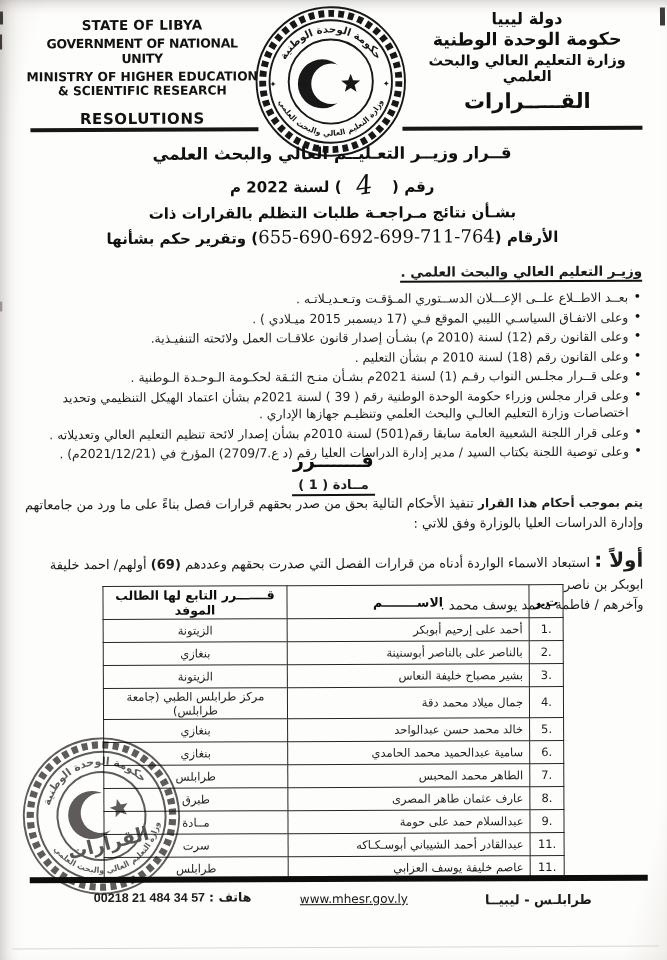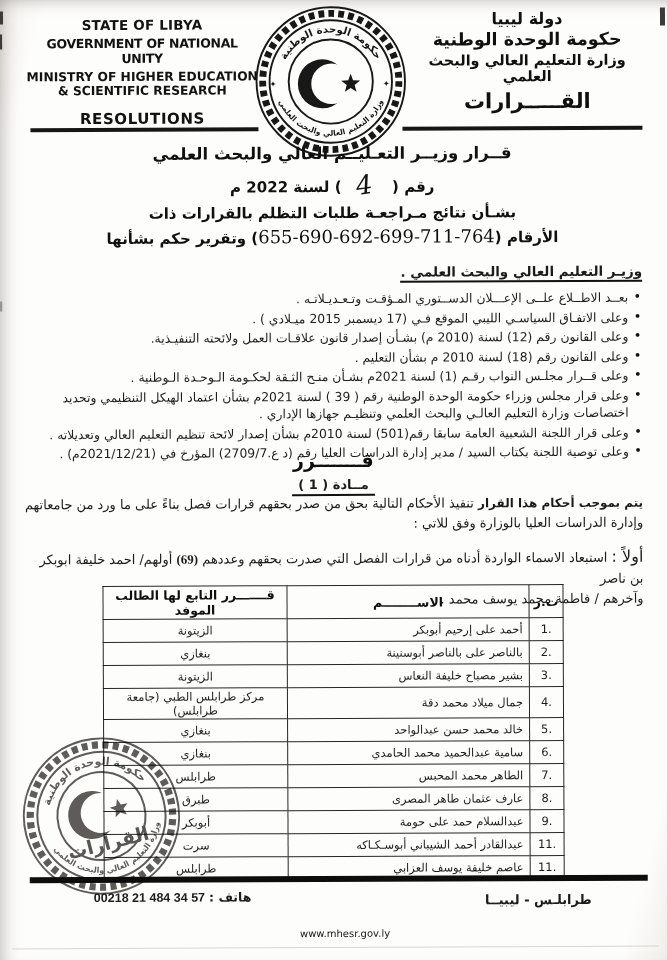--- a/index.html
+++ b/index.html
@@ -45,39 +45,39 @@
   .pre-list li .blt{position:absolute;right:-13px;top:-1px;font-size:13px;color:#111;}
   
   .decided{position:absolute;top:449px;left:0;right:0;text-align:center;direction:rtl;}
   .decided .word{font-size:19px;font-weight:bold;color:#0e0e0e;}
   .decided .article{margin-top:3px;}
   .decided .article span{display:inline-block;font-size:13px;font-weight:bold;border-bottom:2.5px solid #111;padding:0 6px 2px;}
   
   .bodytxt{position:absolute;top:494px;right:24px;left:24px;direction:rtl;text-align:right;font-size:13px;line-height:1.5;color:#1b1b1b;}
   .bodytxt .lead{font-weight:bold;font-size:12px;}
   .firstly{margin-top:13px;}
-  .firstly .flabel{font-weight:normal;font-size:16px;}
-  .firstly .fcount{font-weight:bold;font-family:Liberation Serif, serif;}
+  .firstly .flabel{font-weight:bold;font-size:20px;}
+  .firstly .fcount{font-weight:bold;}
   
   .tblwrap{position:absolute;top:585px;right:104px;}
   table.results{border-collapse:collapse;direction:rtl;table-layout:fixed;width:460px;}
   table.results th,table.results td{border:1px solid #262626;overflow:hidden;}
   table.results th{font-size:12.5px;font-weight:bold;height:24px;padding:1px 3px;color:#0f0f0f;}
   table.results td{font-size:11.5px;height:20px;padding:1px 6px;color:#1d1d1d;}
   col.w-no{width:34px;} col.w-name{width:242px;} col.w-uni{width:184px;}
   td.c-no{text-align:center;font-size:12px;padding:1px 2px;}
   td.c-name{text-align:right;}
   td.c-uni{text-align:center;font-size:10.8px;}
   
   .stamp{position:absolute;top:735px;left:20px;width:160px;height:160px;transform:rotate(-14deg);
          opacity:.8;mix-blend-mode:multiply;}
   
   .fbar{position:absolute;top:876px;left:28px;width:618px;height:6px;background:#0d0d0d;}
   .fcity{position:absolute;top:893px;right:77px;direction:rtl;font-size:13px;font-weight:bold;}
-  .fweb{position:absolute;top:928px;left:298px;font-size:10px;color:#141414;}
+  .fweb{position:absolute;top:892px;left:298px;font-size:12px;color:#141414;text-decoration:underline;}
   .fphones{position:absolute;top:888px;left:92px;direction:rtl;text-align:right;font-size:12.5px;line-height:1.45;}
   .fphones .num{direction:ltr;unicode-bidi:embed;display:inline-block;font-weight:bold;font-family:Liberation Sans, sans-serif;}
   .fphones .lbl{font-weight:bold;margin-right:0;}
   .thinline{position:absolute;top:947px;left:10px;right:10px;height:1px;background:#d9d6d1;}
   svg text{font-family:"DejaVu Sans",sans-serif;}
 </style>
 </head>
 <body>
 
 <div id="page">
@@ -219,21 +219,21 @@
               <td class="c-uni">طرابلس</td>
             </tr>
             <tr>
               <td class="c-no" dir="ltr">8.</td>
               <td class="c-name">عارف عثمان طاهر المصرى</td>
               <td class="c-uni">طبرق</td>
             </tr>
             <tr>
               <td class="c-no" dir="ltr">9.</td>
               <td class="c-name">عبدالسلام حمد على حومة</td>
-              <td class="c-uni">أبوبكر</td>
+              <td class="c-uni">مــادة</td>
             </tr>
             <tr>
               <td class="c-no" dir="ltr">11.</td>
               <td class="c-name">عبدالقادر أحمد الشيباني أبوسـكـاكه</td>
               <td class="c-uni">سرت</td>
             </tr>
             <tr>
               <td class="c-no" dir="ltr">11.</td>
               <td class="c-name">عاصم خليفة يوسف العزابي</td>
               <td class="c-uni">طرابلس</td>

